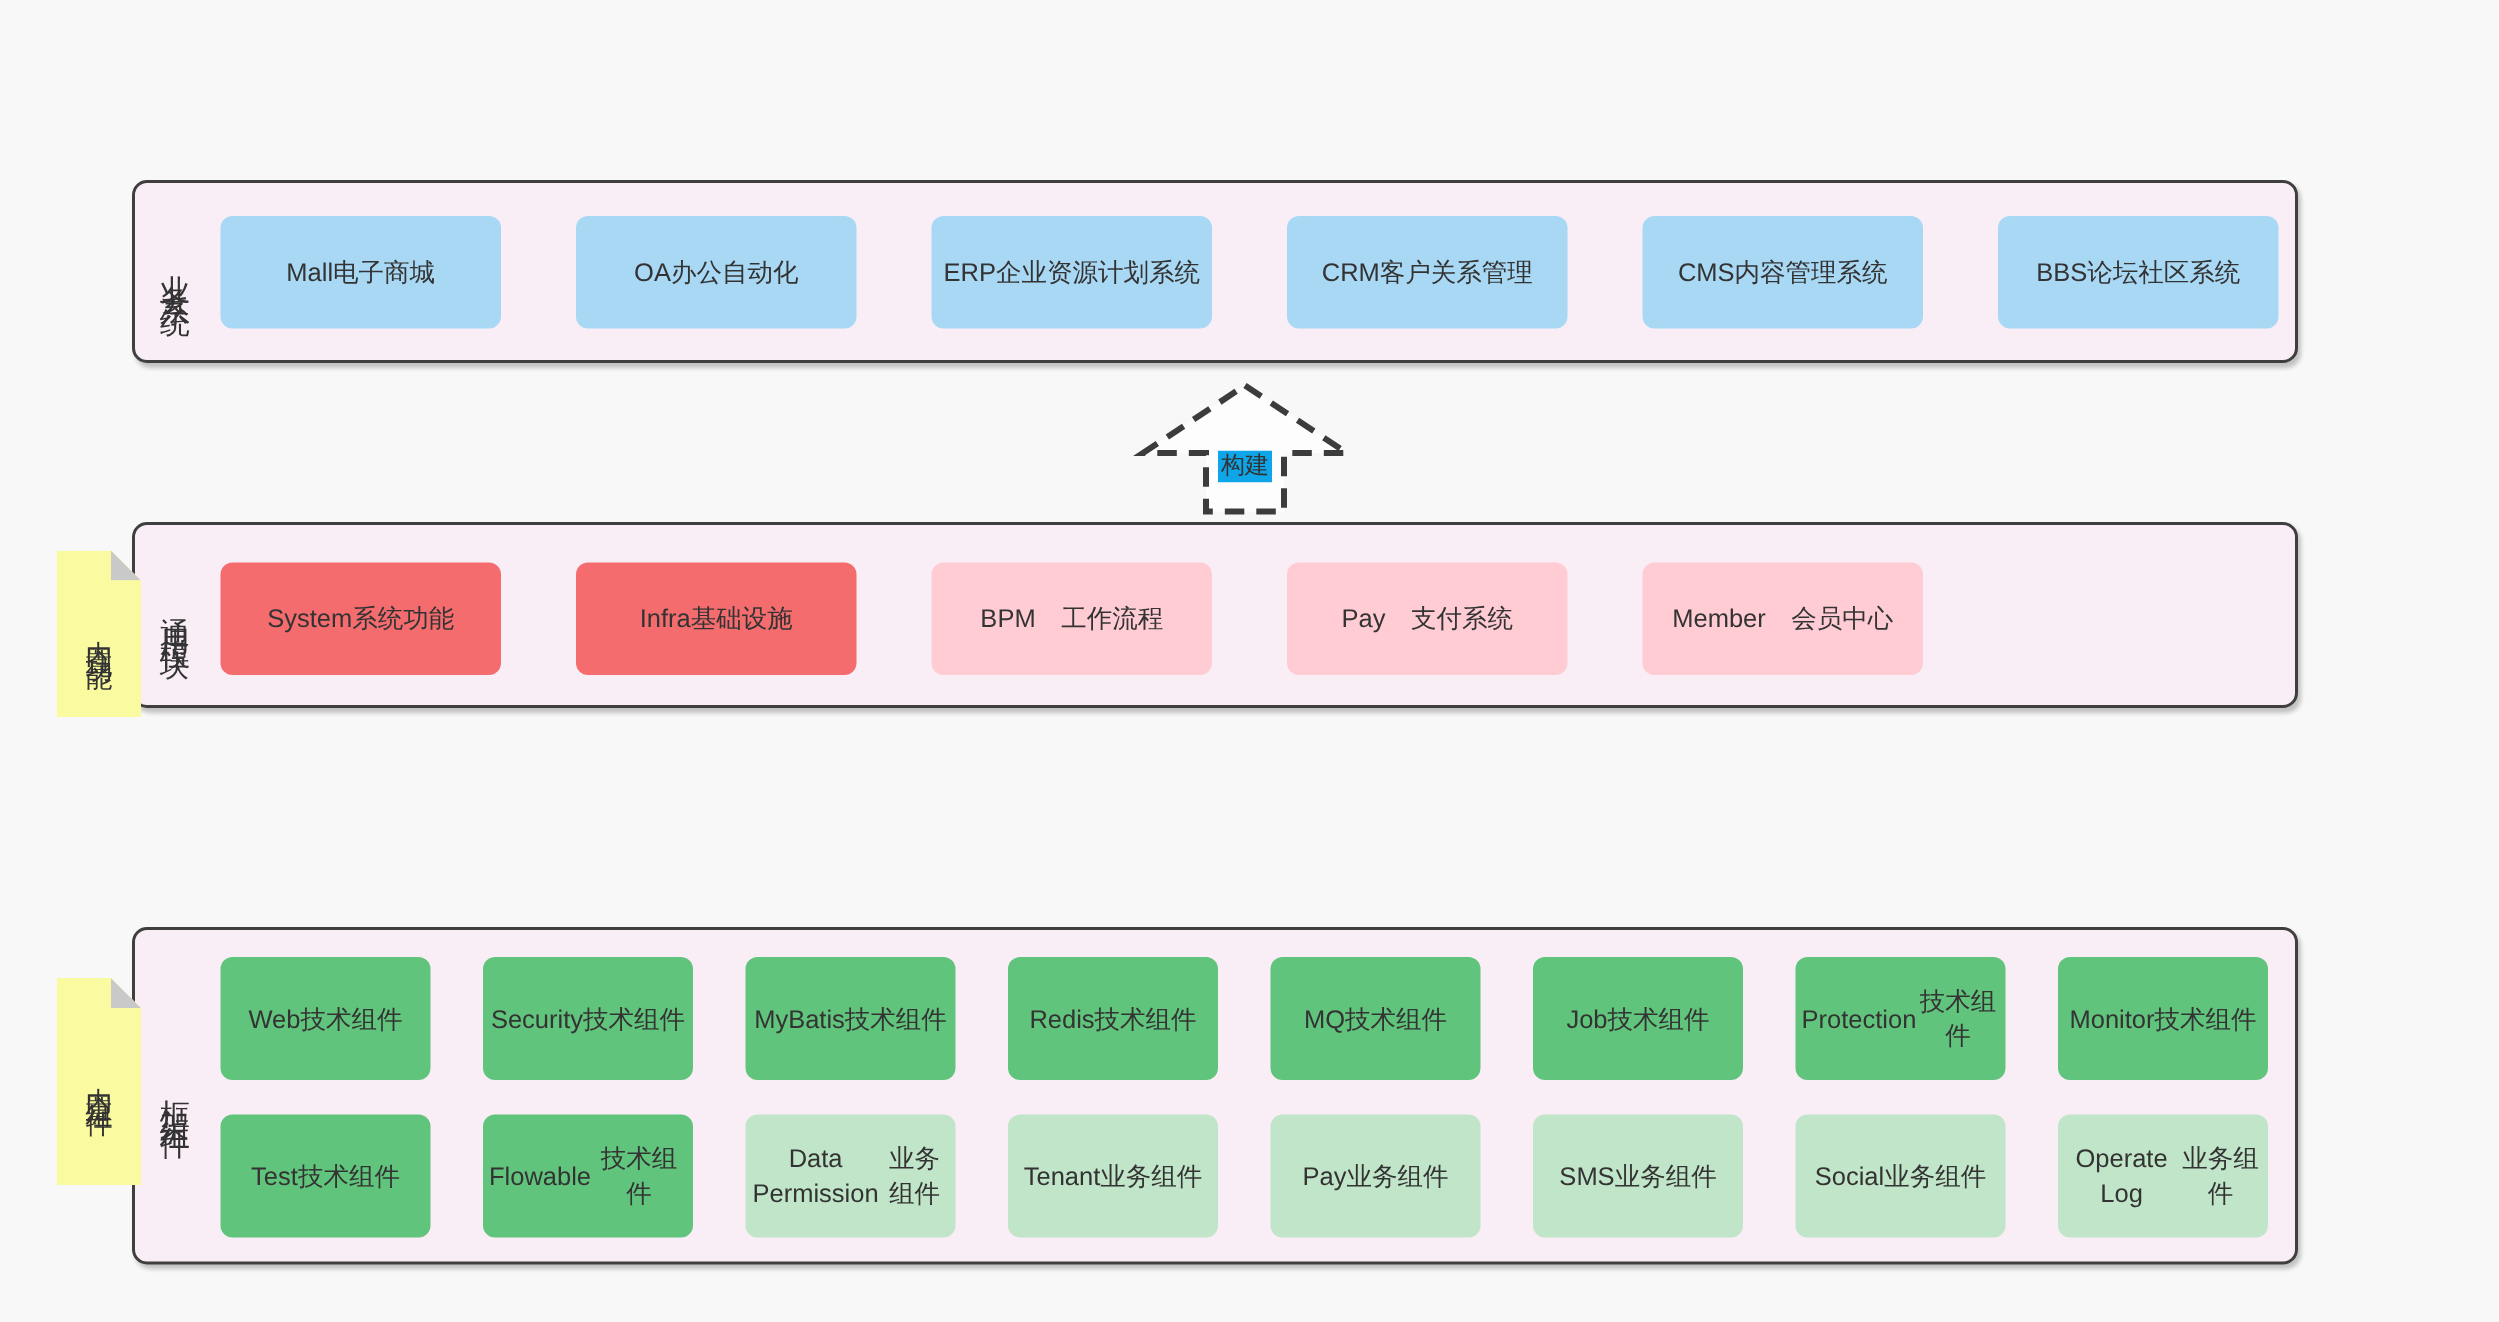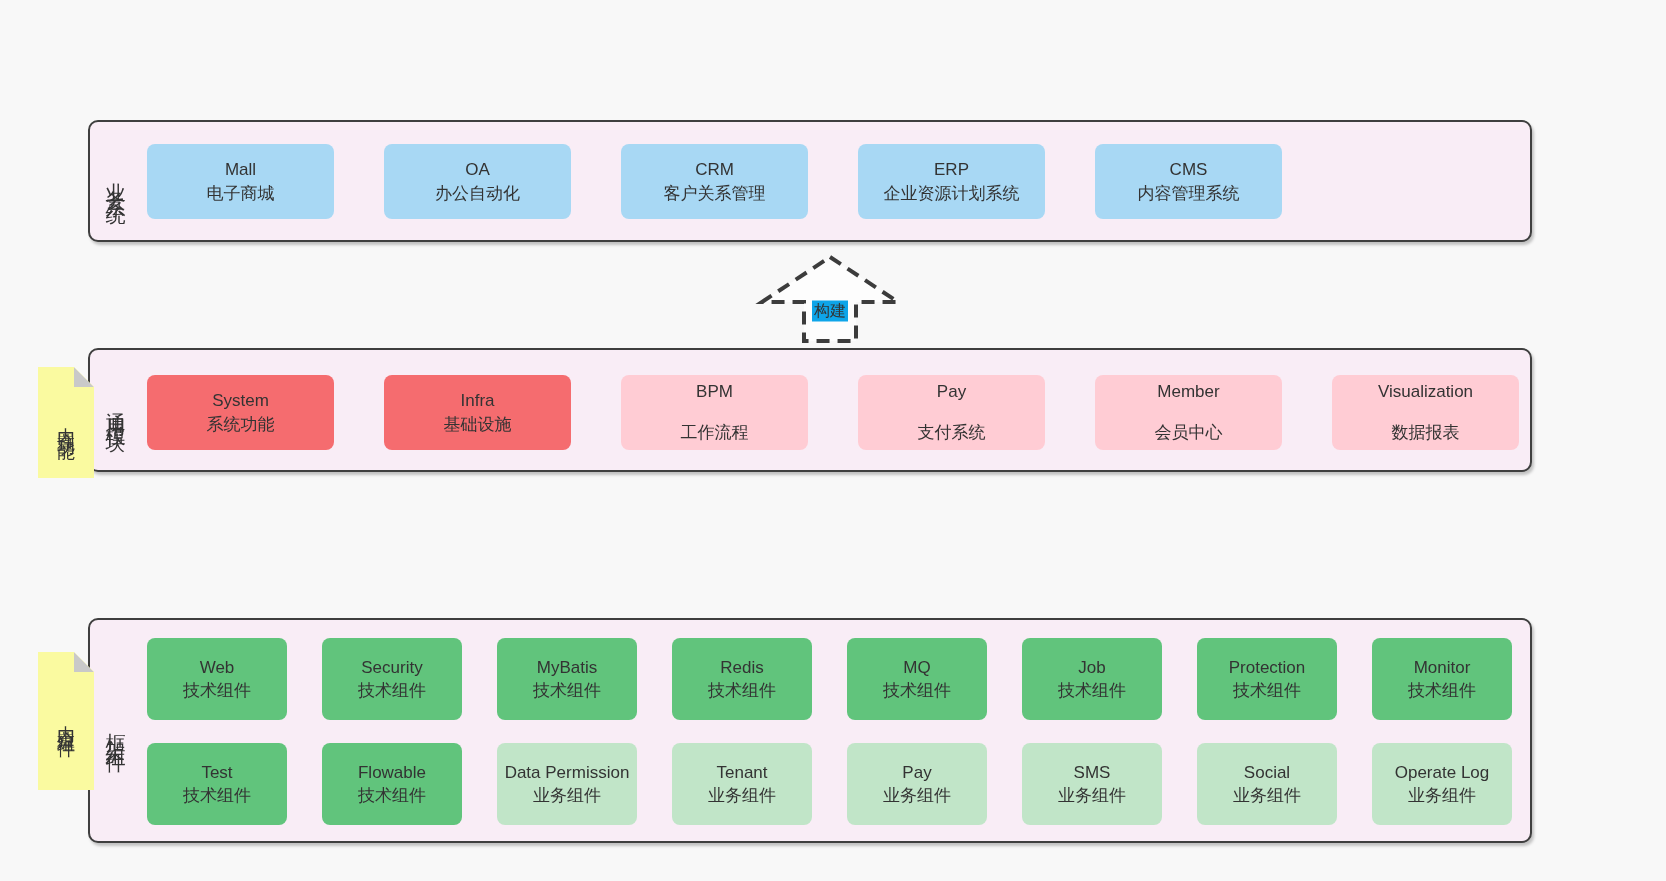--- a/index.html
+++ b/index.html
@@ -38,21 +38,21 @@
     position:absolute;left:57px;
     display:flex;gap:50px;
   }
   #panel-business .box-row{top:22px;}
   #panel-modules .box-row{top:25px;}
   #panel-components .box-row{gap:35px;}
   #panel-components .row-1{top:18px;}
   #panel-components .row-2{top:123px;}
   
   .box{
-    display:flex;flex-direction:column;
+    display:flex;flex-direction:row;
     align-items:center;justify-content:center;
     text-align:center;
     border-radius:8px;
     width:187px;height:75px;
     font-size:17px;line-height:24px;color:#333;
   }
   .box .t,.box .s{display:block;}
   #panel-components .box{width:140px;height:82px;line-height:23px;padding:0 4px;box-sizing:border-box;align-items:center;}
   .box[data-variant="blue"]{background:#a8d8f4;}
   .box[data-variant="red"]{background:#f56c6f;}
@@ -102,30 +102,34 @@
     <div class="box-row">
       <div class="box" data-variant="blue">
         <span class="t">Mall</span>
         <span class="s">电子商城</span>
       </div>
       <div class="box" data-variant="blue">
         <span class="t">OA</span>
         <span class="s">办公自动化</span>
       </div>
       <div class="box" data-variant="blue">
+        <span class="t">ERP</span>
+        <span class="s">企业资源计划系统</span>
+      </div>
+      <div class="box" data-variant="blue">
         <span class="t">CRM</span>
         <span class="s">客户关系管理</span>
       </div>
       <div class="box" data-variant="blue">
-        <span class="t">ERP</span>
-        <span class="s">企业资源计划系统</span>
-      </div>
-      <div class="box" data-variant="blue">
         <span class="t">CMS</span>
         <span class="s">内容管理系统</span>
+      </div>
+      <div class="box" data-variant="blue">
+        <span class="t">BBS</span>
+        <span class="s">论坛社区系统</span>
       </div>
     </div>
   </section>
 
   <div class="up-arrow" id="arrow-build">
     <svg width="160" height="90" viewBox="0 0 160 90">
       <polygon points="80,3 148,48 106,48 106,87 54,87 54,48 12,48" fill="#fdfdfd" stroke="#3c3c3c" stroke-width="4" stroke-dasharray="13 8"></polygon>
     </svg>
     <span class="arrow-label">构建</span>
   </div>
@@ -146,24 +150,20 @@
         <span class="s">工作流程</span>
       </div>
       <div class="box" data-variant="pink">
         <span class="t">Pay</span>
         <span class="s">支付系统</span>
       </div>
       <div class="box" data-variant="pink">
         <span class="t">Member</span>
         <span class="s">会员中心</span>
       </div>
-      <div class="box" data-variant="pink">
-        <span class="t">Visualization</span>
-        <span class="s">数据报表</span>
-      </div>
     </div>
   </section>
 
   <div class="sticky" id="sticky-functions">
     <span class="fold"></span>
     <span class="txt">内置功能</span>
   </div>
 
 
   <section class="panel" id="panel-components">

